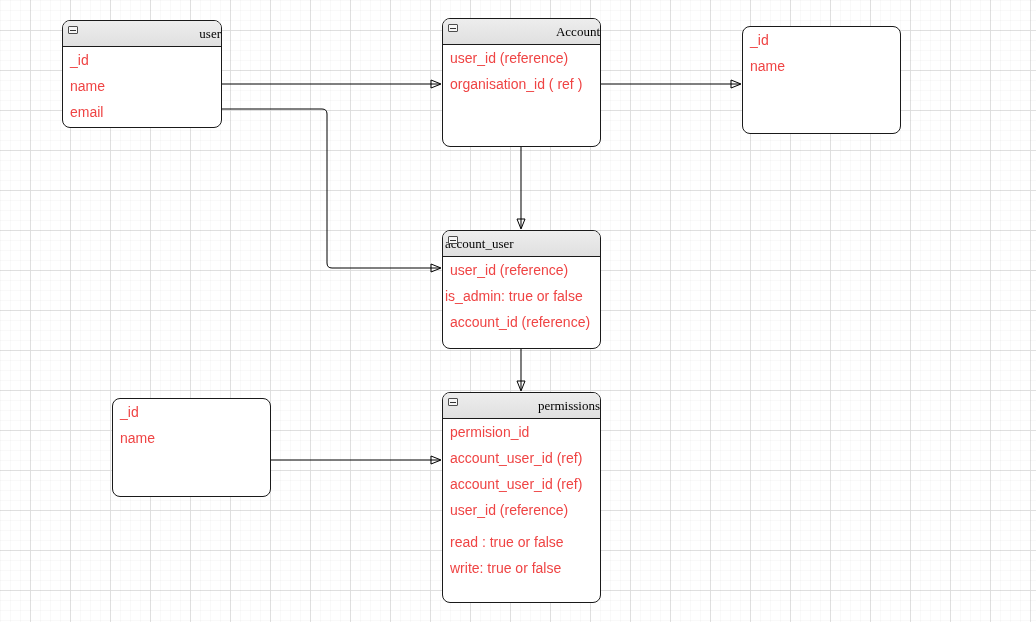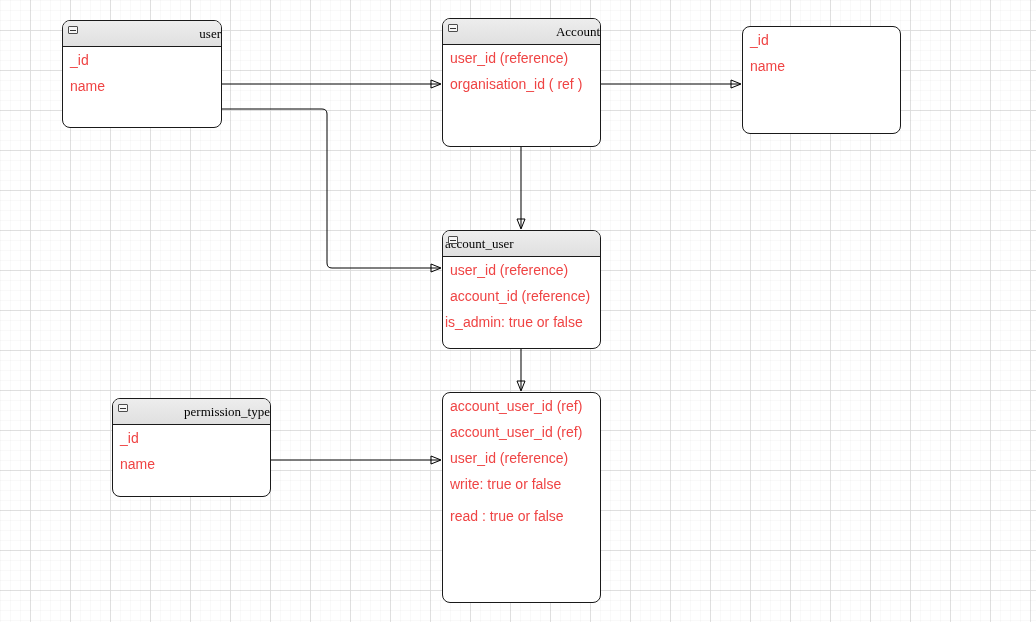--- a/index.html
+++ b/index.html
@@ -108,20 +108,21 @@
   <div class="entity" style="left:62px; top:20px; width:160px; height:108px;">
     <div class="entity-header">
       <span class="collapse-toggle">
           <span class="minus"></span>
         </span>
       <span>user</span>
     </div>
     <div class="entity-body">
       <div class="field">_id</div>
       <div class="field">name</div>
+      <div class="field">email</div>
     </div>
   </div>
 
   <div class="entity" style="left:442px; top:18px; width:159px; height:129px;">
     <div class="entity-header">
       <span class="collapse-toggle">
           <span class="minus"></span>
         </span>
       <span>Account</span>
     </div>
@@ -140,41 +141,42 @@
 
   <div class="entity entity--title-left" style="left:442px; top:230px; width:159px; height:119px;">
     <div class="entity-header">
       <span class="collapse-toggle">
           <span class="minus"></span>
         </span>
       <span>account_user</span>
     </div>
     <div class="entity-body">
       <div class="field">user_id (reference)</div>
+      <div class="field field--flush">is_admin: true or false</div>
       <div class="field">account_id (reference)</div>
-      <div class="field field--flush">is_admin: true or false</div>
     </div>
   </div>
 
   <div class="entity" style="left:112px; top:398px; width:159px; height:99px;">
-    <div class="entity-header">
-      <span class="collapse-toggle">
-          <span class="minus"></span>
-        </span>
-      <span>permission_type</span>
-    </div>
     <div class="entity-body">
       <div class="field">_id</div>
       <div class="field">name</div>
     </div>
   </div>
 
   <div class="entity" style="left:442px; top:392px; width:159px; height:211px;">
+    <div class="entity-header">
+      <span class="collapse-toggle">
+          <span class="minus"></span>
+        </span>
+      <span>permissions</span>
+    </div>
     <div class="entity-body">
+      <div class="field">permision_id</div>
       <div class="field">account_user_id (ref)</div>
       <div class="field">account_user_id (ref)</div>
       <div class="field">user_id (reference)</div>
+      <div class="field field--gap">read : true or false</div>
       <div class="field">write: true or false</div>
-      <div class="field field--gap">read : true or false</div>
     </div>
   </div>
 
 </div>
 
 </body></html>

